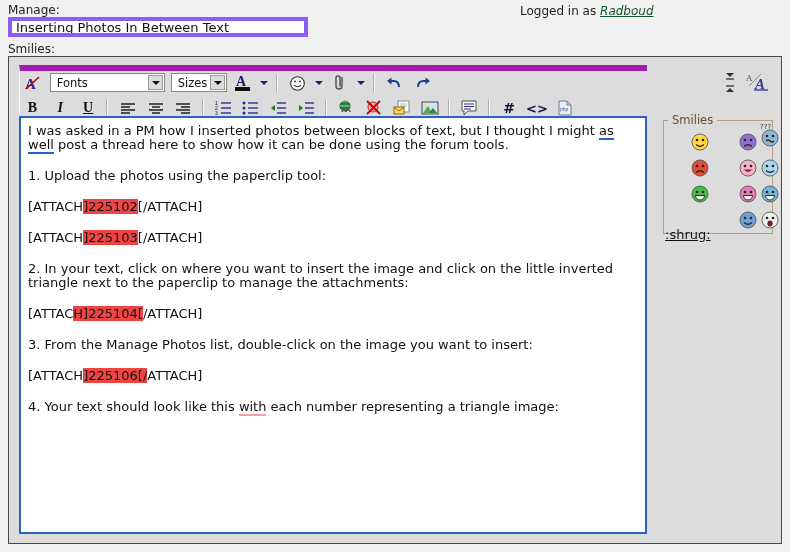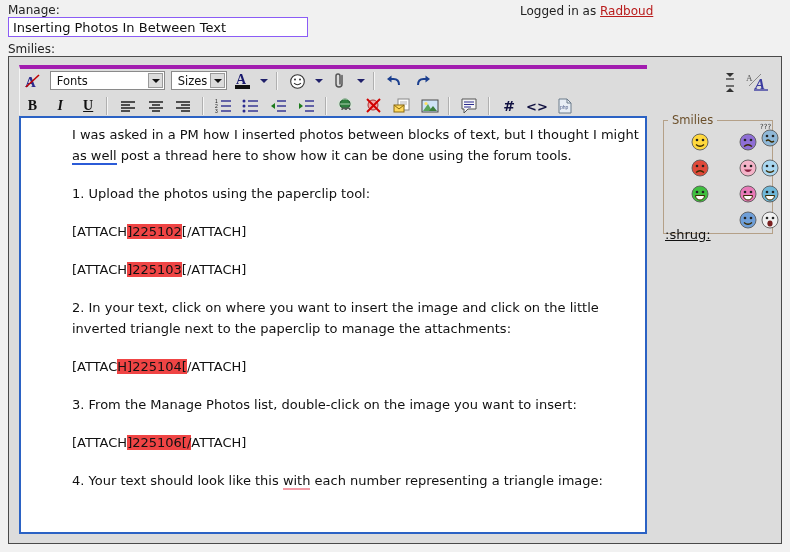--- a/index.html
+++ b/index.html
@@ -9,41 +9,41 @@
     font-family:"DejaVu Sans","Liberation Sans",sans-serif;
     font-size:12px;color:#1a1a1a;
     overflow:hidden;
     position:relative;
   }
   
   #top-area{position:absolute;left:0;top:0;width:790px;height:44px;}
   #title-label{position:absolute;left:8px;top:3px;font-size:12px;color:#222;}
   #title-input{
     position:absolute;left:8px;top:17px;width:300px;height:20px;
-    border:1px solid #8b5cf6;background:#ffffff;
+    border:4px solid #8b5cf6;background:#ffffff;
     font-family:"DejaVu Sans","Liberation Sans",sans-serif;
     font-size:13px;color:#111;padding:0 4px;box-sizing:border-box;
     line-height:19px;
   }
   #login-status{position:absolute;left:520px;top:4px;font-size:12px;color:#222;white-space:nowrap;}
-  #login-user{color:#b91c1c;text-decoration:underline;cursor:pointer;}
+  #login-user{color:#14532d;text-decoration:underline;cursor:pointer;font-style:italic;}
   #message-label{position:absolute;left:8px;top:42px;font-size:12px;color:#222;}
 
   
   #editor-panel{
     position:absolute;left:8px;top:56px;width:774px;height:488px;
     background:#dcdcdc;
     border:1px solid #4a4a4a;
     box-sizing:border-box;
   }
   
   #toolbar{
     position:absolute;left:10px;top:8px;width:628px;height:50px;
     background:#dcdcdc;
-    border-left:1px solid #f4f4f4;border-top:4px solid #a21caf;
+    border-left:1px solid #f4f4f4;border-top:6px solid #a21caf;
     box-sizing:border-box;
   }
   .tb-row{position:absolute;left:0;height:25px;width:100%;}
   #tb-row1{top:0;}
   #tb-row2{top:25px;}
   .tbbtn{
     display:inline-flex;align-items:center;justify-content:center;
     width:23px;height:22px;margin:1px 0 0 1px;vertical-align:top;
     font-size:13px;color:#101040;cursor:pointer;
     background:transparent;border:1px solid transparent;
@@ -86,21 +86,21 @@
   #edit-surface{
     position:absolute;left:10px;top:59px;width:628px;height:418px;
     background:#ffffff;
     border:2px solid #2b62c4;
     box-sizing:border-box;
     overflow:hidden;
   }
   #doc{
     position:absolute;left:7px;top:6px;right:6px;
     font-family:"DejaVu Sans","Liberation Sans",sans-serif;
-    font-size:13px;color:#111;line-height:21px;margin-left:44px;
+    font-size:13px;color:#111;line-height:14px;
   }
   #doc p{margin:0 0 17px 0;}
   .hl{background:#ef4444;}
   .bluu{border-bottom:2px solid #2b5bd7;}
   .redu{border-bottom:2px solid #f49ba6;}
 
   
   #smilies-box{
     position:absolute;left:652px;top:63px;width:110px;height:114px;
     border:1px solid #b4a088;box-sizing:border-box;

